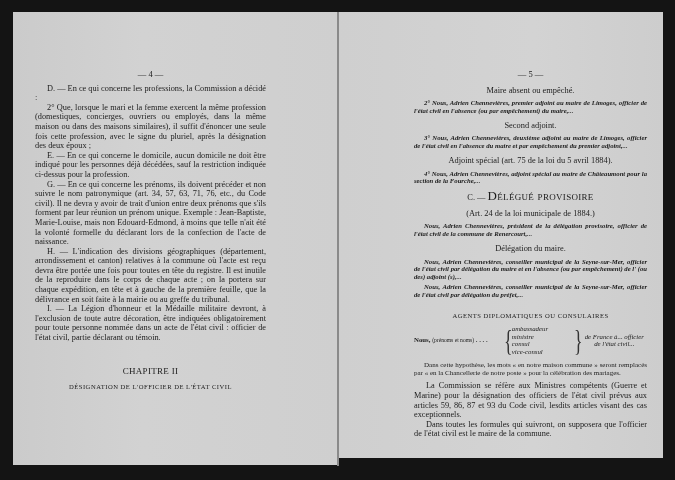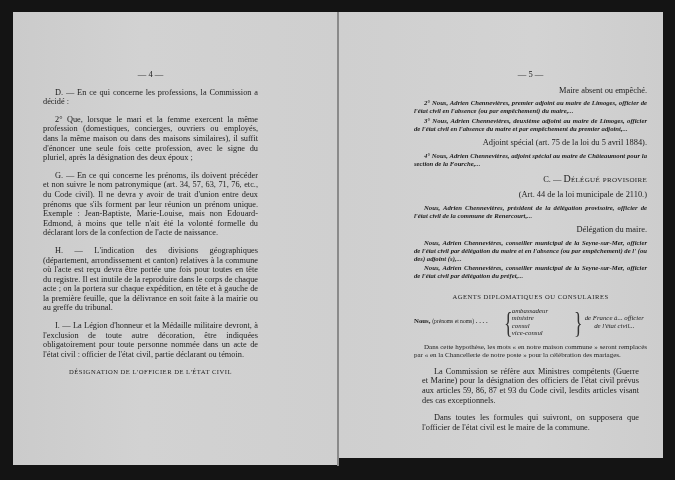--- a/index.html
+++ b/index.html
@@ -6,68 +6,71 @@
   body { width:675px; height:480px; background:#141414; position:relative; overflow:hidden;
          font-family:"Liberation Serif", "DejaVu Serif", serif; color:#1c1c1c; }
   .page { position:absolute; background:#d0d0d0; }
   .page.left { left:13px; top:12px; width:325px; height:453px; background:linear-gradient(90deg,#cbcbcb 0%,#d2d2d2 40%,#cfcfcf 100%); }
   .page.right { left:339px; top:12px; width:324px; height:446px; background:linear-gradient(90deg,#cfcfcf 0%,#d3d3d3 60%,#cdcdcd 100%); }
   .gutter { position:absolute; left:337px; top:12px; width:2px; height:454px; background:#8a8a8a; }
   .text { position:absolute; font-size:8.3px; line-height:9.6px; text-align:justify; }
   .left .text { left:22px; top:58px; width:231px; }
   .right .text { left:75px; top:58px; width:233px; }
   .pnum { text-align:center; font-size:8.5px; margin-bottom:4px; }
-  p { margin:8px; }
+  p { margin:0; }
   .ind { text-indent:12px; }
   .chap { text-align:center; font-size:9px; margin-top:24px; letter-spacing:0.3px; }
-  .sc { font-variant:small-caps; font-size:10px; letter-spacing:0.3px; }
+  .sc { font-variant:small-caps; font-size:13px; letter-spacing:0.3px; }
   .subh { text-align:center; font-size:6.6px; letter-spacing:0.5px; margin:6px 0 5px; }
-  .sec { text-align:right; font-size:8.4px; margin:6px 0 4px; }
+  .sec { text-align:center; font-size:8.4px; margin:6px 0 4px; }
   .form { font-size:6.7px; line-height:7.8px; font-style:italic; font-weight:bold; text-indent:10px; margin:2px 0; }
   .block { display:flex; align-items:center; margin:5px 0 6px; font-size:6.8px; }
   .block .nous { width:94px; font-weight:bold; }
   .block .nous span { font-weight:normal; font-size:5.6px; }
   .block .brace { font-size:30px; line-height:30px; color:#333; width:10px; transform:scaleX(0.6); }
   .block .list { font-style:italic; line-height:7.6px; width:64px; }
   .block .tail { font-style:italic; text-align:center; width:70px; line-height:7.6px; }
   .note { font-size:7px; line-height:8px; text-indent:10px; margin:4px 0; }
 </style>
 </head>
 <body>
 
 <div class="page left">
   <div class="text">
     <div class="pnum">— 4 —</div>
     <p class="ind">D. — En ce qui concerne les professions, la Commission a décidé :</p>
     <p class="ind">2° Que, lorsque le mari et la femme exercent la même profession (domestiques, concierges, ouvriers ou employés, dans la même maison ou dans des maisons similaires), il suffit d'énoncer une seule fois cette profession, avec le signe du pluriel, après la désignation des deux époux ;</p>
+    <p class="ind">E. — En ce qui concerne le domicile, aucun domicile ne doit être indiqué pour les personnes déjà décédées, sauf la restriction indiquée ci-dessus pour la profession.</p>
     <p class="ind">G. — En ce qui concerne les prénoms, ils doivent précéder et non suivre le nom patronymique (art. 34, 57, 63, 71, 76, etc., du Code civil). Il ne devra y avoir de trait d'union entre deux prénoms que s'ils forment par leur réunion un prénom unique. Exemple : Jean-Baptiste, Marie-Louise, mais non Edouard-Edmond, à moins que telle n'ait été la volonté formelle du déclarant lors de la confection de l'acte de naissance.</p>
     <p class="ind">H. — L'indication des divisions géographiques (département, arrondissement et canton) relatives à la commune où l'acte est reçu devra être portée une fois pour toutes en tête du registre. Il est inutile de la reproduire dans le corps de chaque acte ; on la portera sur chaque expédition, en tête et à gauche de la première feuille, que la délivrance en soit faite à la mairie ou au greffe du tribunal.</p>
     <p class="ind">I. — La Légion d'honneur et la Médaille militaire devront, à l'exclusion de toute autre décoration, être indiquées obligatoirement pour toute personne nommée dans un acte de l'état civil : officier de l'état civil, partie déclarant ou témoin.</p>
 
+    <div class="chap">CHAPITRE II</div>
     <div class="subh">DÉSIGNATION DE L'OFFICIER DE L'ÉTAT CIVIL</div>
 
   </div>
 </div>
 
 <div class="gutter"></div>
 
 <div class="page right">
   <div class="text">
     <div class="pnum">— 5 —</div>
     <div class="sec">Maire absent ou empêché.</div>
     <p class="form">2° Nous, Adrien Chennevières, premier adjoint au maire de Limoges, officier de l'état civil en l'absence (ou par empêchement) du maire,...</p>
+    <div class="sec">Second adjoint.</div>
     <p class="form">3° Nous, Adrien Chennevières, deuxième adjoint au maire de Limoges, officier de l'état civil en l'absence du maire et par empêchement du premier adjoint,...</p>
     <div class="sec">Adjoint spécial (art. 75 de la loi du 5 avril 1884).</div>
     <p class="form">4° Nous, Adrien Chennevières, adjoint spécial au maire de Châteaumont pour la section de la Fourche,...</p>
 
     <div class="sec">
       <span>C. —</span>
       <span class="sc">Délégué provisoire</span>
     </div>
-    <div class="sec">(Art. 44 de la loi municipale de 2110.)</div>
+    <div class="sec">(Art. 24 de la loi municipale de 1884.)</div>
     <p class="form">Nous, Adrien Chennevières, président de la délégation provisoire, officier de l'état civil de la commune de Renercourt,...</p>
 
     <div class="sec">Délégation du maire.</div>
     <p class="form">Nous, Adrien Chennevières, conseiller municipal de la Seyne-sur-Mer, officier de l'état civil par délégation du maire et en l'absence (ou par empêchement) de l' (ou des) adjoint (s),...</p>
     <p class="form">Nous, Adrien Chennevières, conseiller municipal de la Seyne-sur-Mer, officier de l'état civil par délégation du préfet,...</p>
 
     <div class="subh" style="margin-top:12px">AGENTS DIPLOMATIQUES OU CONSULAIRES</div>
     <div class="block">
       <div class="nous">
         <b>Nous,</b>

